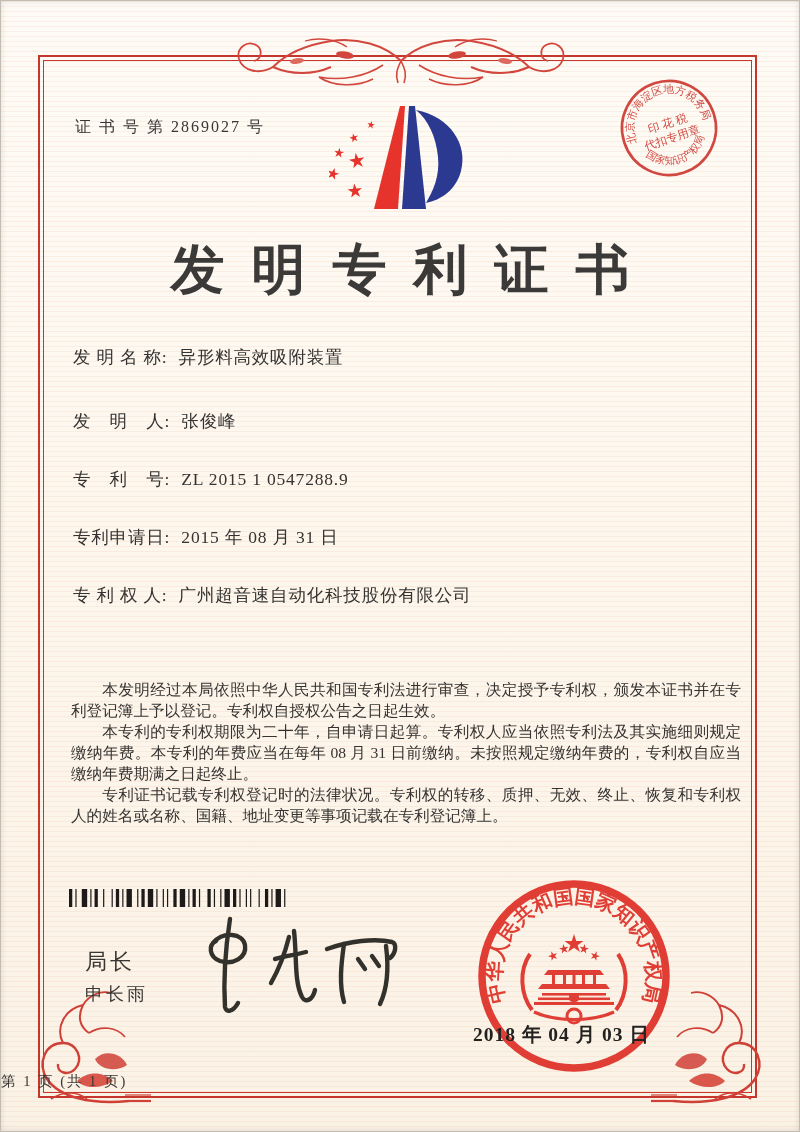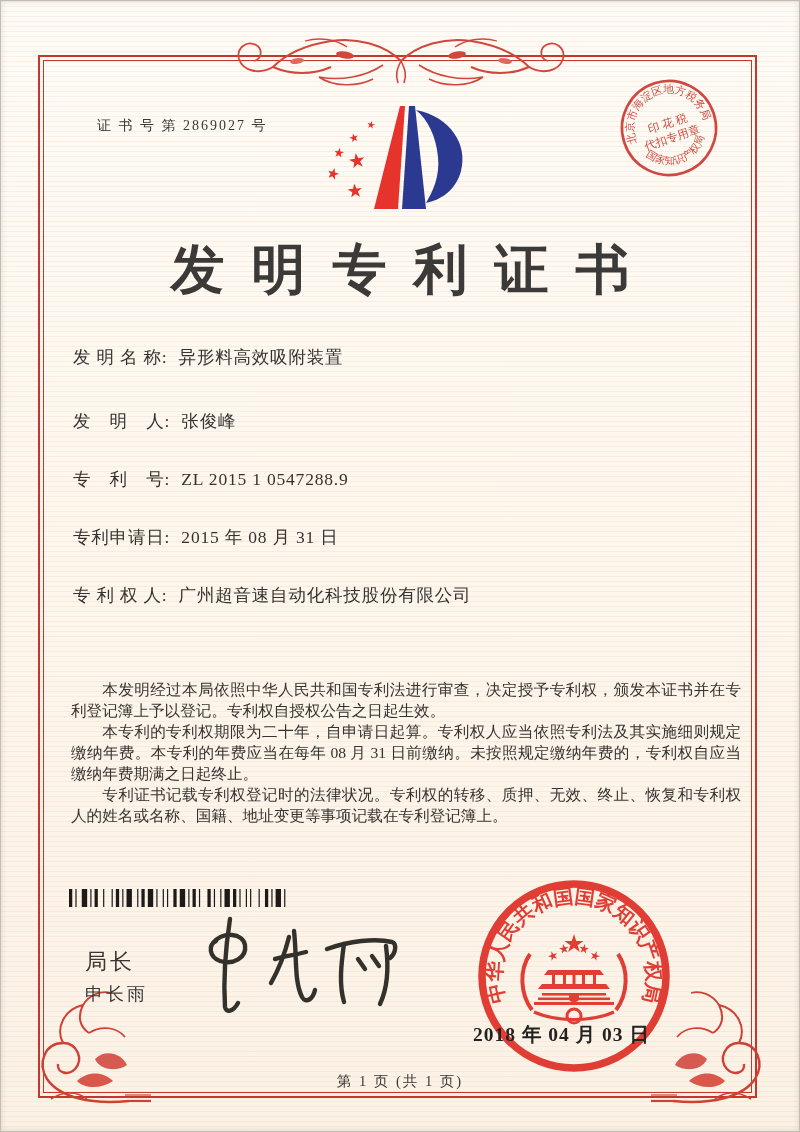--- a/index.html
+++ b/index.html
@@ -5,40 +5,40 @@
   html,body{margin:0;padding:0;}
   body{width:800px;height:1132px;background:#ffffff;font-family:"Liberation Serif","DejaVu Serif",serif;}
   .page{position:relative;width:798px;height:1130px;border:1px solid #c3bcb1;box-sizing:content-box;overflow:hidden;
         background:
           repeating-linear-gradient(180deg, rgba(228,178,148,0.16) 0px, rgba(228,178,148,0.16) 1px, rgba(255,255,255,0) 1px, rgba(255,255,255,0) 5px),
           linear-gradient(#fefbf6 0%, #fdf6ec 55%, #fbf2e6 100%);
         box-shadow:inset 0 0 6px rgba(90,80,70,.18);}
   .frame-outer{position:absolute;left:37px;top:54px;right:42px;bottom:33px;border:2.5px solid #c5362c;}
   .frame-inner{position:absolute;left:3px;top:3px;right:3px;bottom:3px;border:1px solid #c5362c;}
   .ornament{position:absolute;pointer-events:none;}
-  .cert-no{position:absolute;left:74px;top:116px;font-size:14px;letter-spacing:2px;color:#3a3734;margin-left:22px;}
+  .cert-no{position:absolute;left:74px;top:116px;font-size:16px;letter-spacing:2px;color:#3a3734;}
   .logo{position:absolute;left:328px;top:102px;}
   .tax-stamp{position:absolute;left:612px;top:70px;opacity:.92;}
   .title{position:absolute;left:0;right:0;top:233px;text-align:center;font-size:54px;font-weight:600;
          letter-spacing:27px;text-indent:27px;color:#3b3a38;}
   .row{position:absolute;left:72px;font-size:17.5px;color:#353331;letter-spacing:.8px;white-space:nowrap;}
   .row .lab{margin-right:6px;}
   .paras{position:absolute;left:70px;right:58px;top:678px;font-size:15.6px;line-height:21px;color:#353331;
          text-align:justify;}
   .paras p{margin:0;text-indent:2em;}
   .barcode{position:absolute;left:68px;top:888px;}
   .officer-title{position:absolute;left:84px;top:946px;font-family:"Liberation Sans","DejaVu Sans",sans-serif;
                  font-size:22px;color:#3a3835;letter-spacing:3px;}
   .officer-name{position:absolute;left:84px;top:981px;font-family:"Liberation Sans","DejaVu Sans",sans-serif;
                 font-size:18px;color:#3a3835;letter-spacing:3px;text-align:right;}
   .signature{position:absolute;left:192px;top:912px;}
   .seal{position:absolute;left:474px;top:876px;opacity:.95;}
   .seal-date{position:absolute;left:472px;top:1020px;font-size:19.5px;font-weight:600;color:#232220;
              letter-spacing:1px;white-space:nowrap;}
-  .footer{position:absolute;left:0;right:0;top:1071px;text-align:center;font-size:14.5px;color:#3a3734;
+  .footer{position:absolute;left:0;right:0;top:1071px;text-align:left;font-size:14.5px;color:#3a3734;
           letter-spacing:2px;}
   svg text{font-family:"Liberation Serif","DejaVu Serif",serif;}
 </style>
 </head>
 <body>
 
 <div class="page">
 
   <div class="frame-outer">
     <div class="frame-inner"></div>

